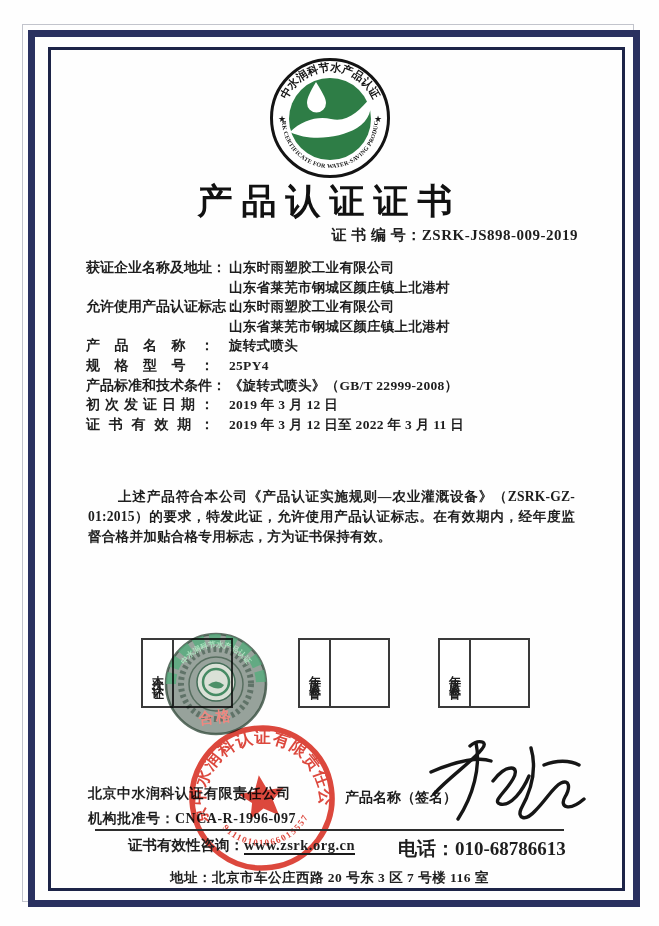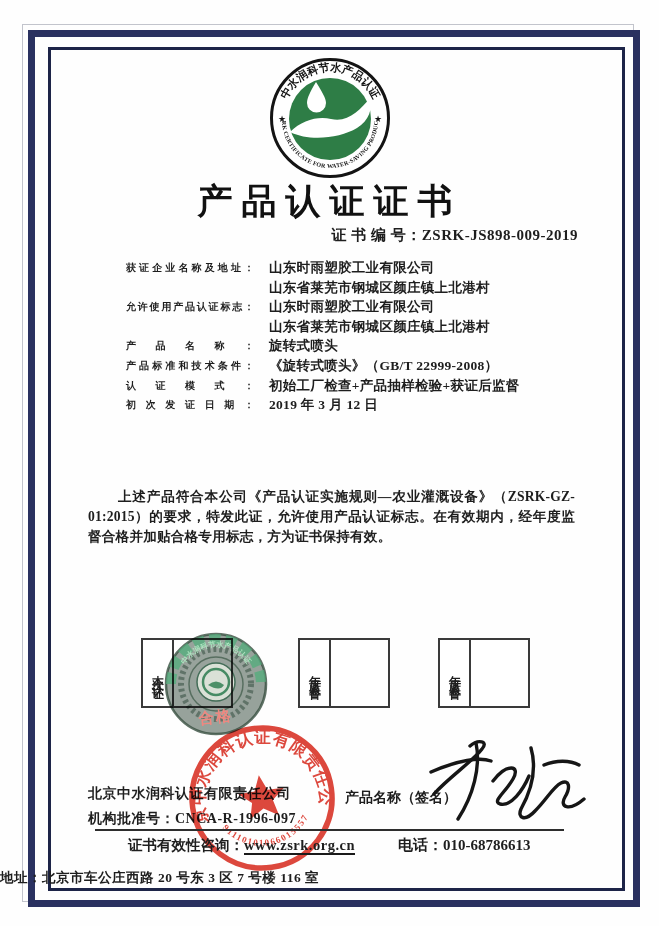--- a/index.html
+++ b/index.html
@@ -17,22 +17,22 @@
   .logo-wrap{position:absolute; left:268px; top:56px; width:124px; height:124px;}
 
   .title{position:absolute; top:178px; left:0; width:100%; text-align:center;
     font-family:Liberation Mono, monospace;
     font-size:35px; font-weight:700; letter-spacing:9px; color:#111;}
 
   .cert-no{position:absolute; top:226px; right:81px; font-size:15px; font-weight:700; letter-spacing:0.5px;margin-left:20px;}
 
   .fields{position:absolute; left:86px; top:258px; width:496px; font-size:13.5px; line-height:19.6px;}
   .field-row{white-space:nowrap;}
-  .f-label{display:inline-block; width:128px; font-weight:700; font-size:10px;
-    text-align:justify; text-align-last:justify; vertical-align:top;margin-left:40px;}
+  .f-label{display:inline-block; width:128px; font-weight:700; font-size:14px;
+    text-align:justify; text-align-last:justify; vertical-align:top;}
   .f-value{display:inline-block; margin-left:15px; font-weight:600; letter-spacing:0.3px;}
 
   .statement{position:absolute; left:88px; top:487px; width:487px;
     font-size:13.6px; font-weight:600; line-height:19.8px; text-align:justify; text-indent:2.2em; letter-spacing:0.2px;}
 
   .sbox{position:absolute; top:638px; height:66px; width:88px; border:2px solid #3a3a3a; background:#fff; display:flex;}
   .sbox1{left:141px;} .sbox2{left:298px;} .sbox3{left:438px;}
   .sbox-label{width:29px; border-right:2px solid #3a3a3a; display:flex; align-items:center; justify-content:center;
     writing-mode:vertical-rl; text-orientation:upright; font-size:12px; font-weight:700; letter-spacing:4px;}
   .sbox-area{flex:1;}
@@ -41,22 +41,22 @@
 
   .issuer{position:absolute; left:88px; top:781px; font-size:14px; font-weight:700; line-height:25px; letter-spacing:0.5px;}
   .auth-label{position:absolute; left:345px; top:789px; font-size:14px; font-weight:700;}
   .signature{position:absolute; left:418px; top:732px; width:178px; height:98px;}
   .red-seal{position:absolute; left:186px; top:722px; width:152px; height:152px; mix-blend-mode:multiply; opacity:0.86;}
 
   .divider{position:absolute; left:95px; top:829px; width:469px; height:2px; background:#2d2d2d;}
 
   .contact-validity{position:absolute; left:128px; top:836px; font-size:14.5px; font-weight:700;}
   .contact-website{border-bottom:2px solid #1a1a1a; letter-spacing:0.5px;}
-  .contact-phone{position:absolute; left:398px; top:836px; font-size:15px; font-weight:700;}
-  .address-line{position:absolute; left:0; top:869px; width:100%; text-align:left; font-size:13.5px; font-weight:700; letter-spacing:0.5px;}
+  .contact-phone{position:absolute; left:398px; top:836px; font-size:19px; font-weight:700;}
+  .address-line{position:absolute; left:0; top:869px; width:100%; text-align:center; font-size:13.5px; font-weight:700; letter-spacing:0.5px;}
 
   svg text{font-family:"Liberation Serif","DejaVu Serif",serif;}
 </style>
 </head>
 <body>
 
 <div class="page">
 
   <div class="frame-ghost"></div>
   <div class="frame-outer"></div>
@@ -86,23 +86,24 @@
   <div class="title">产品认证证书</div>
 
   <div class="cert-no"><span>证 书 编 号：</span><span>ZSRK-JS898-009-2019</span></div>
 
   <div class="fields">
     <div class="field-row"><span class="f-label">获证企业名称及地址：</span><span class="f-value">山东时雨塑胶工业有限公司</span></div>
     <div class="field-row"><span class="f-label"></span><span class="f-value">山东省莱芜市钢城区颜庄镇上北港村</span></div>
     <div class="field-row"><span class="f-label">允许使用产品认证标志：</span><span class="f-value">山东时雨塑胶工业有限公司</span></div>
     <div class="field-row"><span class="f-label"></span><span class="f-value">山东省莱芜市钢城区颜庄镇上北港村</span></div>
     <div class="field-row"><span class="f-label">产品名称：</span><span class="f-value">旋转式喷头</span></div>
+    <div class="field-row"><span class="f-label">规格型号：</span><span class="f-value">25PY4</span></div>
     <div class="field-row"><span class="f-label">产品标准和技术条件：</span><span class="f-value">《旋转式喷头》（GB/T 22999-2008）</span></div>
-    <div class="field-row"><span class="f-label">认证模式：</span><span class="f-value">初始工厂检查+产品抽样检验+获证后监督</span></div>
     <div class="field-row"><span class="f-label">初次发证日期：</span><span class="f-value">2019 年 3 月 12 日</span></div>
+    <div class="field-row"><span class="f-label">证书有效期：</span><span class="f-value">2019 年 3 月 12 日至 2022 年 3 月 11 日</span></div>
   </div>
 
   <div class="statement">上述产品符合本公司《产品认证实施规则—农业灌溉设备》（ZSRK-GZ- 01:2015）的要求，特发此证，允许使用产品认证标志。在有效期内，经年度监督合格并加贴合格专用标志，方为证书保持有效。</div>
 
   <div class="sbox sbox1">
     <div class="sbox-label">本次认证</div>
     <div class="sbox-area"></div>
   </div>
   <div class="sbox sbox2">
     <div class="sbox-label">年度监督</div>

